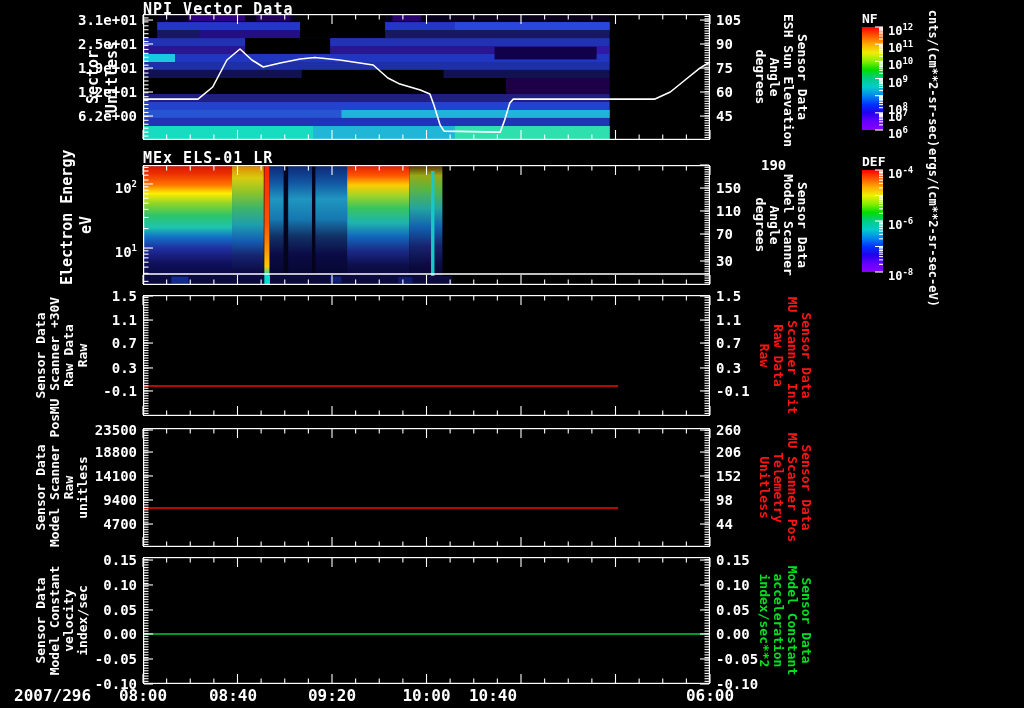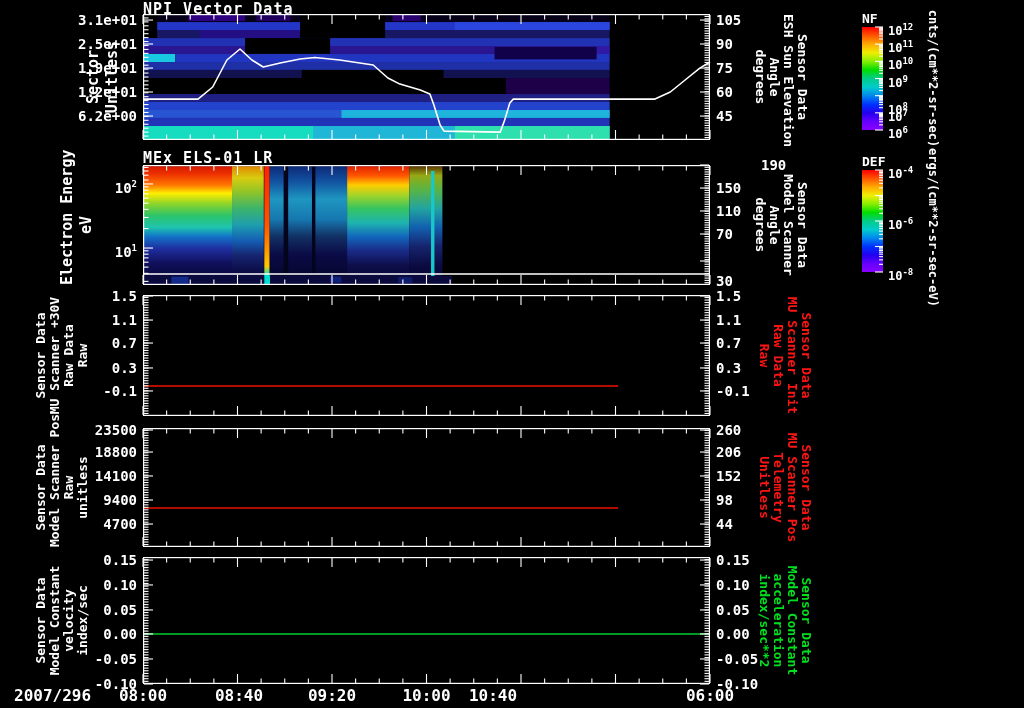--- a/index.html
+++ b/index.html
@@ -435,21 +435,21 @@
       <line x1="561.5" y1="113.07692307692308" x2="566" y2="113.07692307692308" stroke="#ffffff" stroke-width="1.1"></line>
       <line x1="561.5" y1="115.38461538461539" x2="566" y2="115.38461538461539" stroke="#ffffff" stroke-width="1.1"></line>
       <line x1="561.5" y1="117.6923076923077" x2="566" y2="117.6923076923077" stroke="#ffffff" stroke-width="1.1"></line>
     </svg>
     <div class="ticklab" style="position: absolute; left: 65px; top: 175.96px; width: 72px; text-align: right;">10<sup>2</sup></div>
     <div class="ticklab" style="position: absolute; left: 65px; top: 240.04px; width: 72px; text-align: right;">10<sup>1</sup></div>
     <div class="ticklab" style="position: absolute; left: 716px; top: 157px; width: 60px; text-align: left; margin-left: 45px;">190</div>
     <div class="ticklab" style="position: absolute; left: 716px; top: 180.04px; width: 60px; text-align: left;">150</div>
     <div class="ticklab" style="position: absolute; left: 716px; top: 202.96px; width: 60px; text-align: left;">110</div>
     <div class="ticklab" style="position: absolute; left: 716px; top: 226px; width: 60px; text-align: left;">70</div>
-    <div class="ticklab" style="position: absolute; left: 716px; top: 253px; width: 60px; text-align: left; margin-top: 20px;">30</div>
+    <div class="ticklab" style="position: absolute; left: 716px; top: 253px; width: 60px; text-align: left;">30</div>
     <div class="rot" style="width: 120px; color: rgb(255, 255, 255); font-size: 15px; transform-origin: 0px 0px; position: absolute; left: 58px; top: 285px; transform: rotate(-90deg);">
       <div style="line-height: 19px;">Electron Energy</div>
       <div style="line-height: 19px;">eV</div>
     </div>
     <div class="rot" style="width: 120px; color: rgb(255, 255, 255); font-size: 13px; transform-origin: 0px 0px; position: absolute; left: 809px; top: 165px; transform: rotate(90deg);">
       <div style="line-height: 14px;">Sensor Data</div>
       <div style="line-height: 14px;">Model Scanner</div>
       <div style="line-height: 14px;">Angle</div>
       <div style="line-height: 14px;">degrees</div>
     </div>
@@ -1113,19 +1113,19 @@
       <line x1="17" y1="94.3245" x2="21" y2="94.3245" stroke="#ffffff" stroke-width="1.1"></line>
       <line x1="13" y1="102" x2="21" y2="102" stroke="#ffffff" stroke-width="1.1"></line>
     </svg>
     <div class="ticklab" style="position: absolute; left: 888px; top: 162px; width: 40px; font-size: 12px;">10<sup>-4</sup></div>
     <div class="ticklab" style="position: absolute; left: 888px; top: 213px; width: 40px; font-size: 12px;">10<sup>-6</sup></div>
     <div class="ticklab" style="position: absolute; left: 888px; top: 264px; width: 40px; font-size: 12px;">10<sup>-8</sup></div>
     <div class="rot" style="width: 146px; color: rgb(255, 255, 255); font-size: 12px; transform-origin: 0px 0px; position: absolute; left: 940px; top: 148px; transform: rotate(90deg);">
       <div style="line-height: 14px;">ergs/(cm**2-sr-sec-eV)</div>
     </div>
     <div class="timelab" style="position: absolute; left: 103px; top: 686px; width: 80px;">08:00</div>
-    <div class="timelab" style="position: absolute; left: 199px; top: 686px; width: 80px;">08:40</div>
+    <div class="timelab" style="position: absolute; left: 193px; top: 686px; width: 80px;">08:40</div>
     <div class="timelab" style="position: absolute; left: 292px; top: 686px; width: 80px;">09:20</div>
     <div class="timelab" style="position: absolute; left: 386.5px; top: 686px; width: 80px;">10:00</div>
     <div class="timelab" style="position: absolute; left: 453px; top: 686px; width: 80px;">10:40</div>
     <div class="timelab" style="position: absolute; left: 575.5px; top: 686px; width: 80px; margin-top: 28px;">11:20</div>
     <div class="timelab" style="position: absolute; left: 670px; top: 686px; width: 80px;">06:00</div>
   </div>
 
 </body></html>

